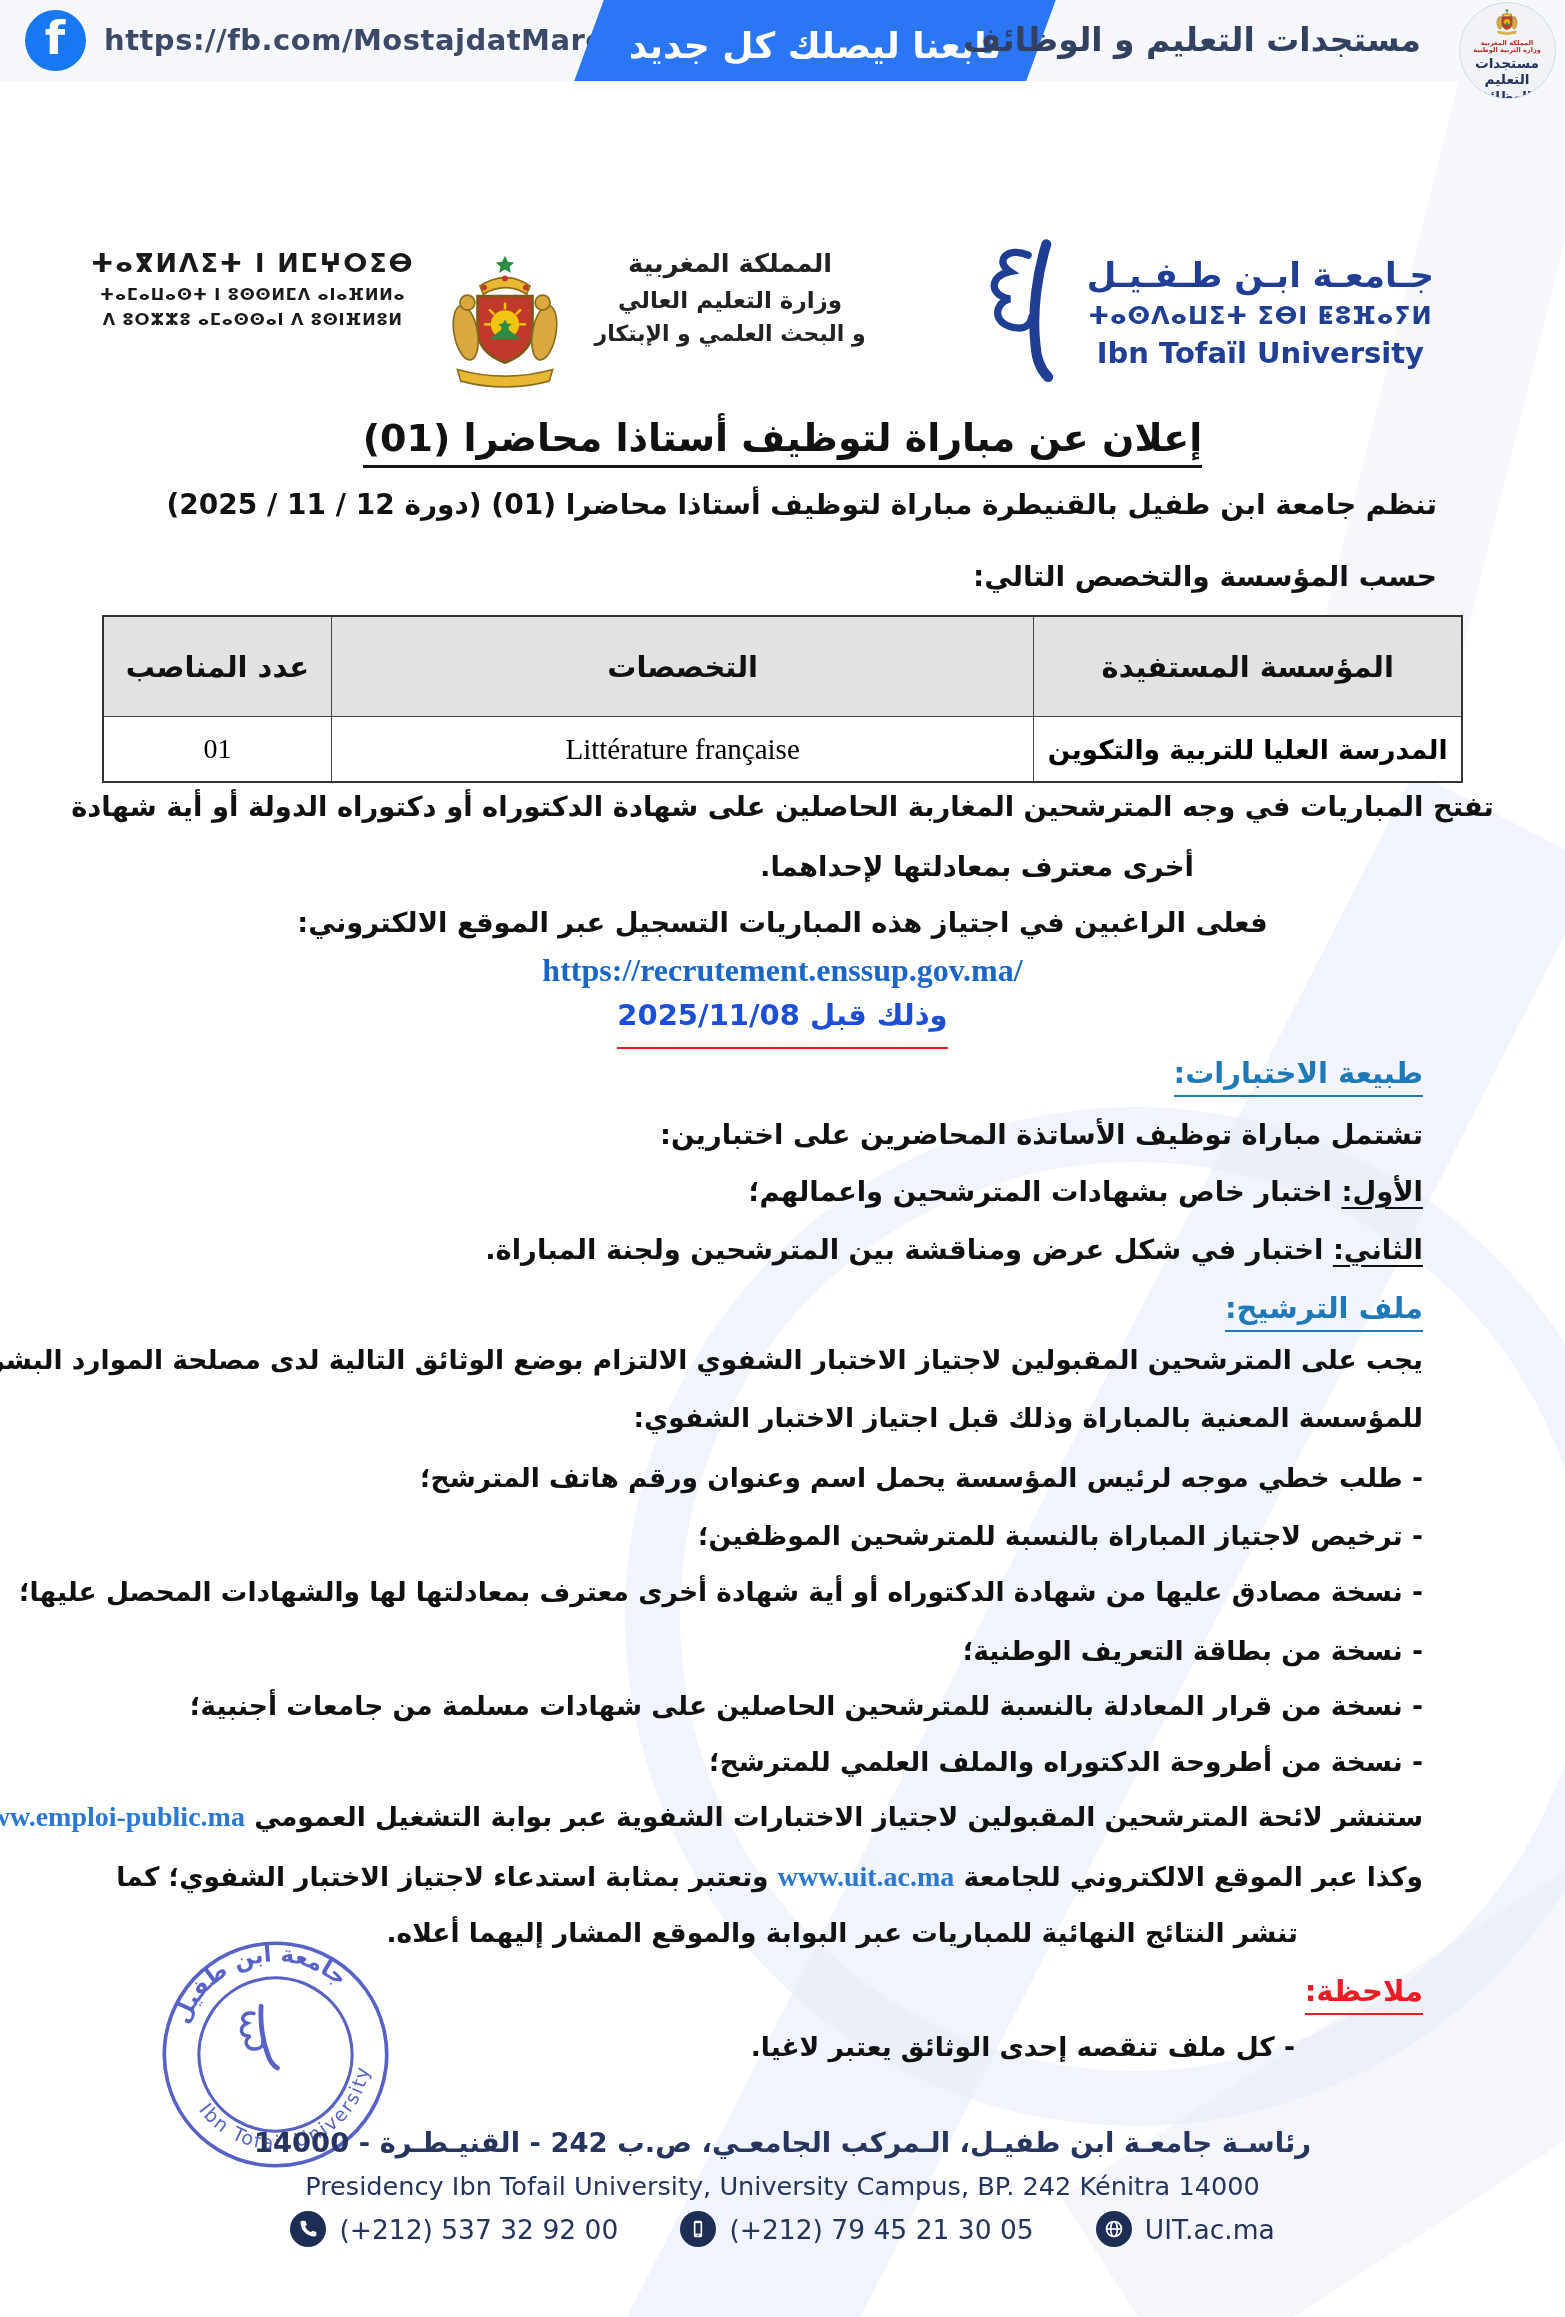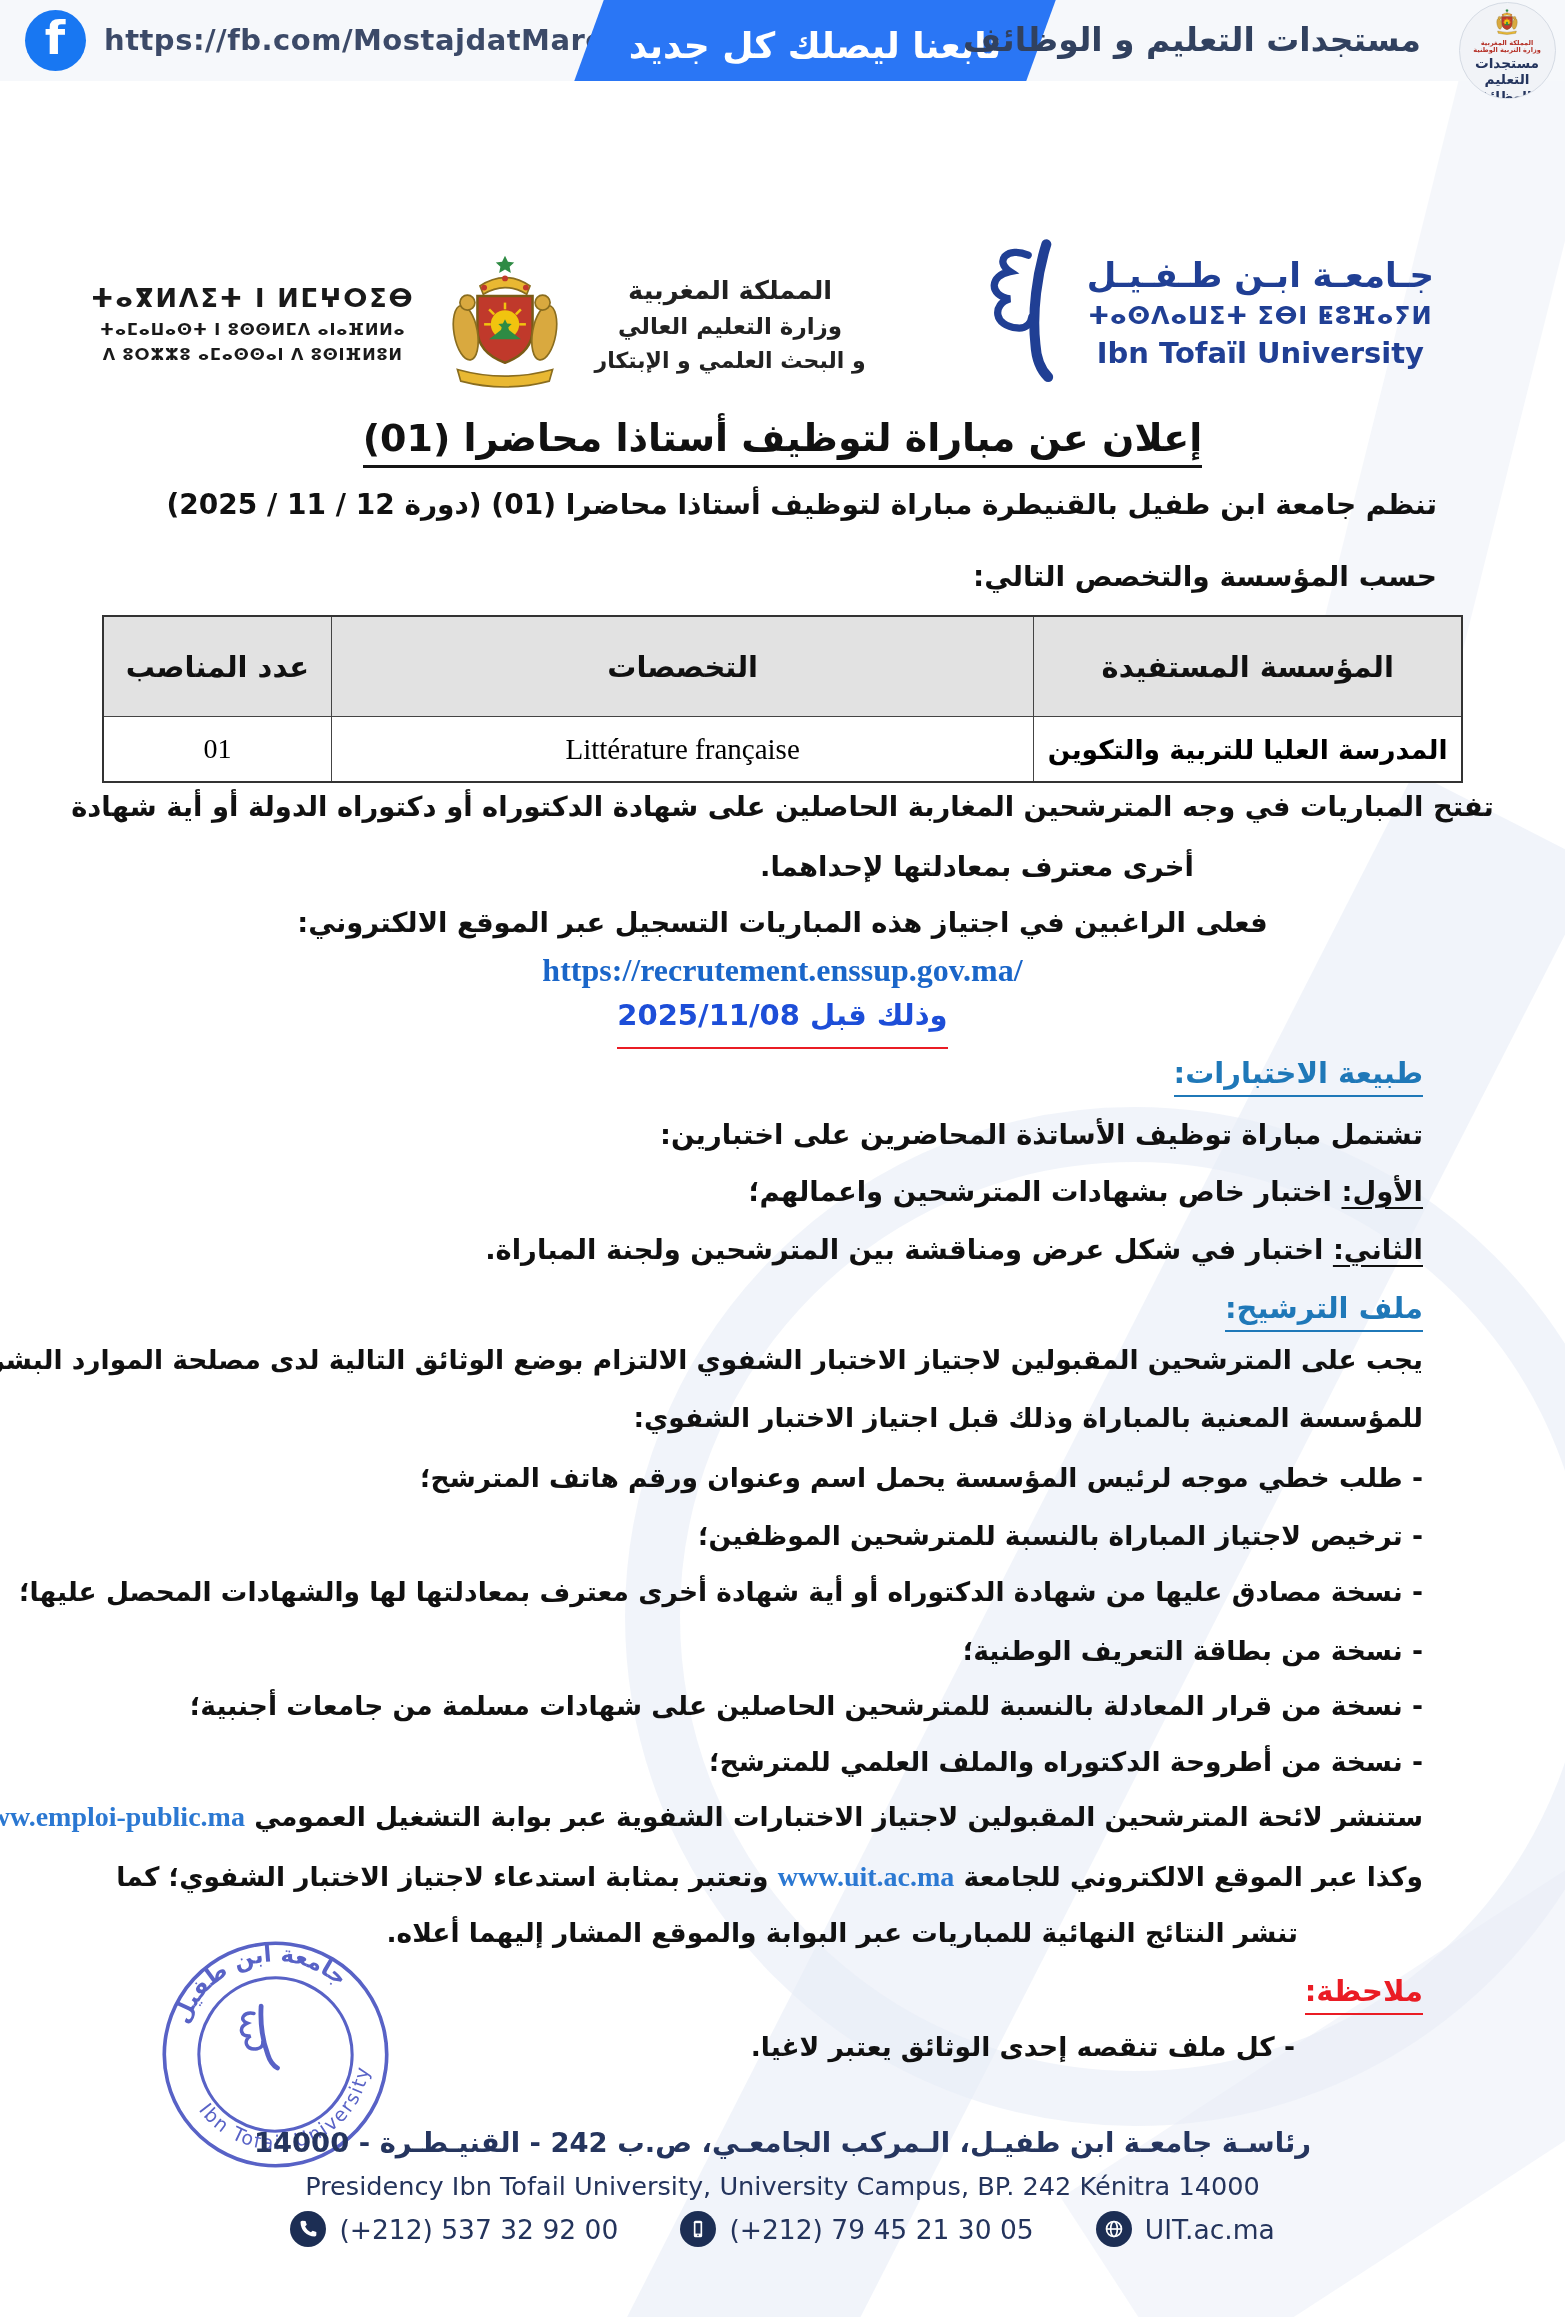--- a/index.html
+++ b/index.html
@@ -19,21 +19,21 @@
   .fb-url{position:absolute;left:104px;top:23px;font-size:29px;font-weight:bold;color:#3c4a68;letter-spacing:0.5px;}
   .banner-shape{position:absolute;left:589px;top:0;width:452px;height:81px;background:#2a76f5;transform:skewX(-20deg);}
   .banner-text{position:absolute;left:589px;top:0;width:452px;height:91px;display:flex;align-items:center;
                justify-content:center;color:#fff;font-size:36px;font-weight:bold;direction:rtl;}
   .brand{position:absolute;right:144px;top:20px;font-size:33px;font-weight:bold;color:#31415f;direction:rtl;}
   .badge{position:absolute;right:9.5px;top:1.9px;width:97px;height:97px;border-radius:50%;background:#f1f3f7;
          border:0.9px solid #d5dbe4;text-align:center;padding-top:4.7px;box-sizing:border-box;z-index:4;overflow:hidden;}
   .badge-small{font-size:6.6px;color:#b53127;font-weight:bold;line-height:1.15;direction:rtl;}
   .badge-big{font-size:13.7px;font-weight:bold;color:#25355e;line-height:1.2;direction:rtl;}
   
-  .lh-left{position:absolute;left:91px;top:248px;display:flex;align-items:center;gap:19px;z-index:2;}
+  .lh-left{position:absolute;left:91px;top:248px;display:flex;gap:19px;z-index:2;}
   .tif{text-align:center;color:#1a1a1a;font-weight:bold;}
   .tif-1{font-size:25.6px;letter-spacing:1.9px;}
   .tif-2,.tif-3{font-size:16px;margin-top:6.6px;letter-spacing:0.9px;}
   .coat{width:142px;height:151px;}
   .ministry{text-align:center;direction:rtl;color:#222;font-weight:bold;}
   .min-1{font-size:25.6px;letter-spacing:0.9px;}
   .min-2{font-size:23px;margin-top:8.5px;}
   .min-3{font-size:22px;margin-top:8.5px;}
   .lh-right{position:absolute;right:131px;top:233px;display:flex;align-items:center;gap:17px;color:#203f94;z-index:2;}
   .uit-mark{width:91px;height:159px;color:#203f94;}

